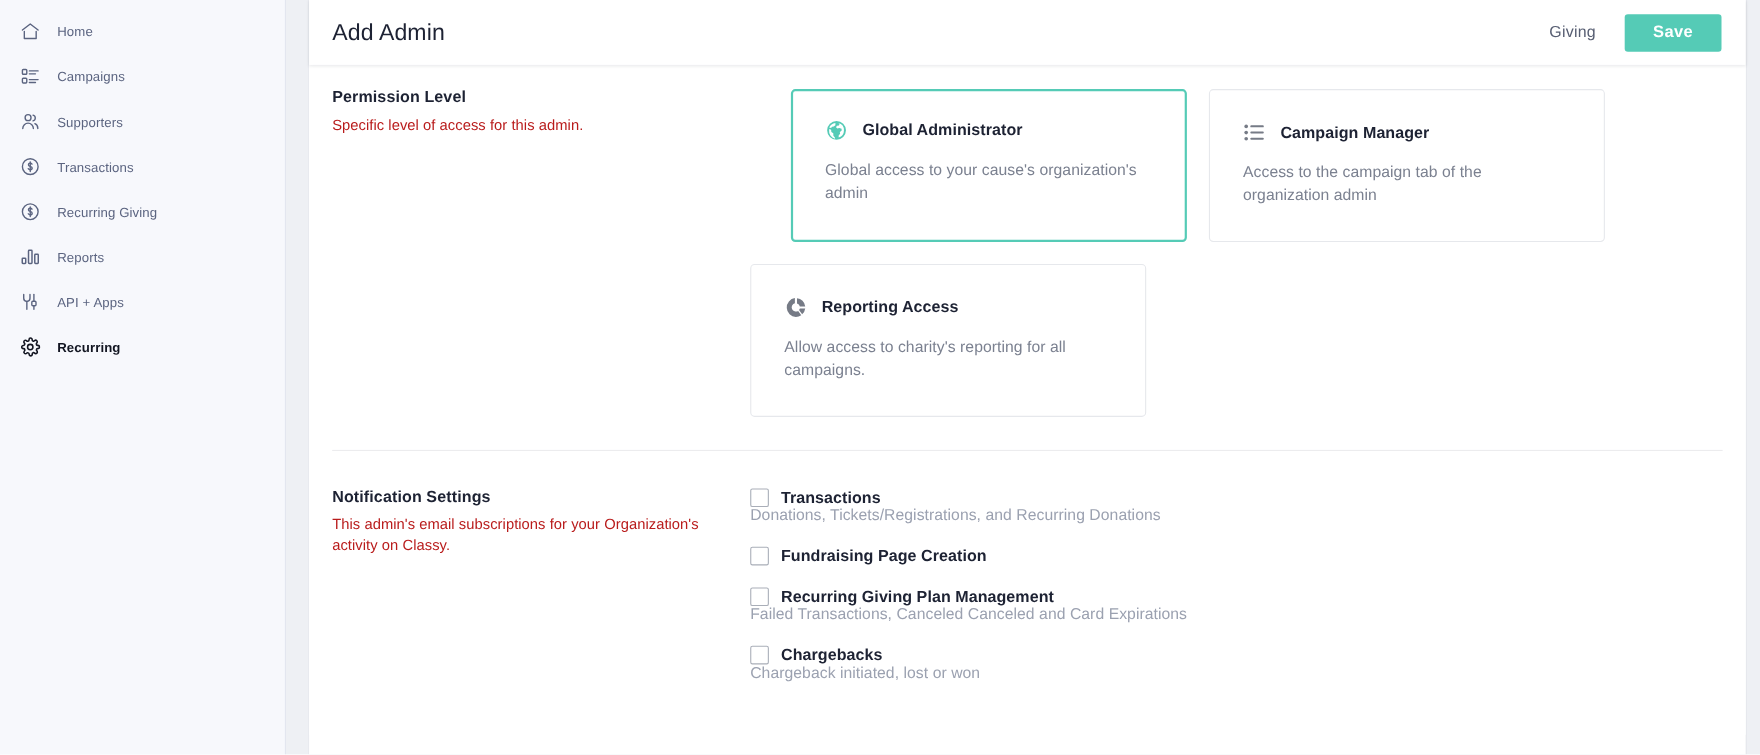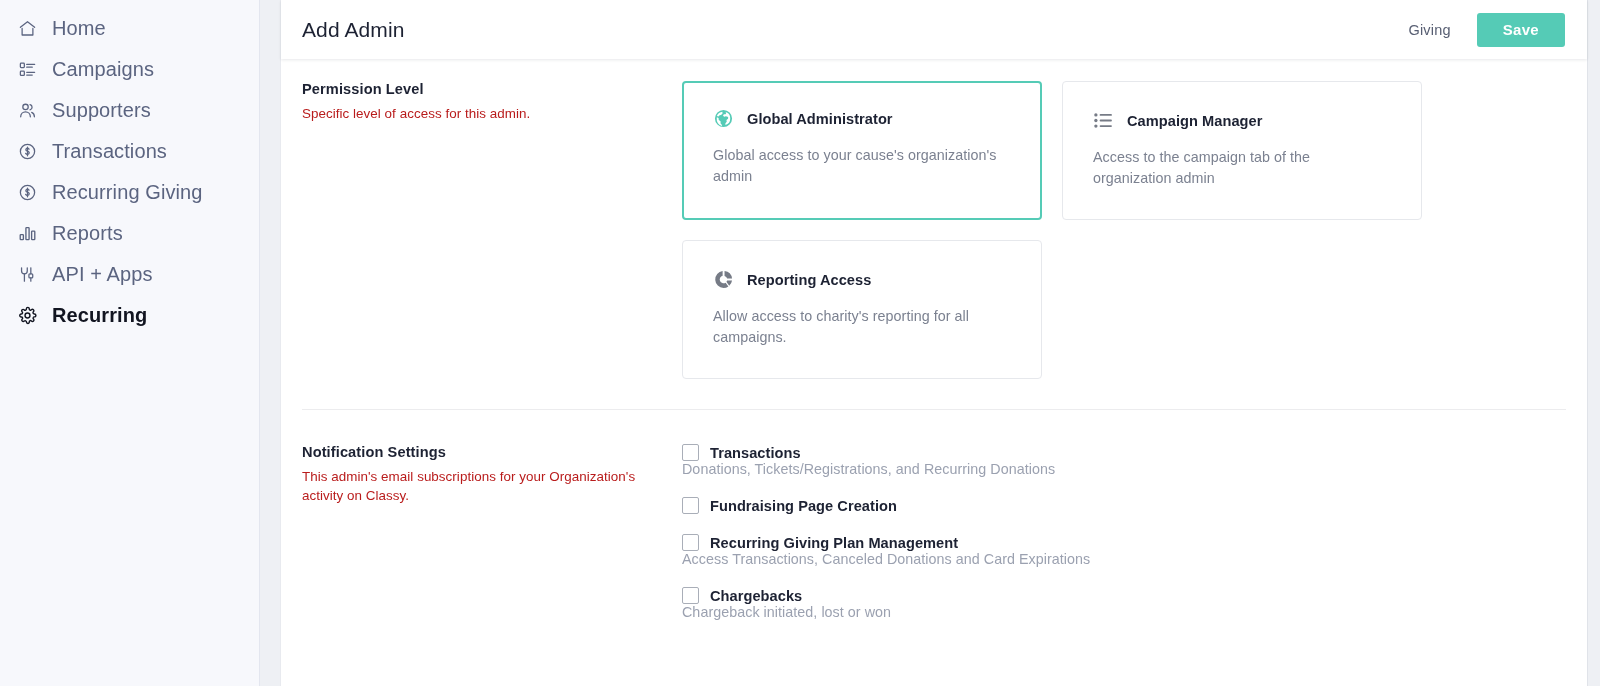--- a/index.html
+++ b/index.html
@@ -42,21 +42,21 @@
   .nav-item .nav-icon {
     width: 22px;
     height: 22px;
     display: flex;
     align-items: center;
     justify-content: center;
     flex: 0 0 22px;
     color: #5b6480;
   }
   .nav-item .nav-label {
-    font-size: 20px;
+    font-size: 12px;
     color: #5b6480;
     letter-spacing: 0.1px;
   }
   .nav-item.active .nav-label {
     color: #121521;
     font-weight: bold;
   }
   .nav-item.active .nav-icon { color: #121521; }
 
   
@@ -170,20 +170,21 @@
     min-height: 139px;
     border: 1px solid #e6e8ec;
     border-radius: 4px;
     padding: 28px 30px 22px 30px;
     background: #ffffff;
     cursor: pointer;
   }
   .perm-card.selected {
     border: 2px solid #55cbb6;
     padding: 25px 29px 21px 29px;
+    margin-left: 37px;
   }
   .perm-head {
     display: flex;
     align-items: center;
     gap: 13px;
     margin-bottom: 16px;
   }
   .perm-icon {
     width: 21px;
     height: 21px;
@@ -433,21 +434,21 @@
                 <span class="checkbox"></span>
                 <span class="notif-label">Fundraising Page Creation</span>
               </label>
             </div>
 
             <div class="notif-row">
               <label class="notif-main">
                 <span class="checkbox"></span>
                 <span class="notif-label">Recurring Giving Plan Management</span>
               </label>
-              <div class="notif-sub">Access Transactions, Canceled Donations and Card Expirations</div>
+              <div class="notif-sub">Failed Transactions, Canceled Canceled and Card Expirations</div>
             </div>
 
             <div class="notif-row">
               <label class="notif-main">
                 <span class="checkbox"></span>
                 <span class="notif-label">Chargebacks</span>
               </label>
               <div class="notif-sub">Chargeback initiated, lost or won</div>
             </div>
 

